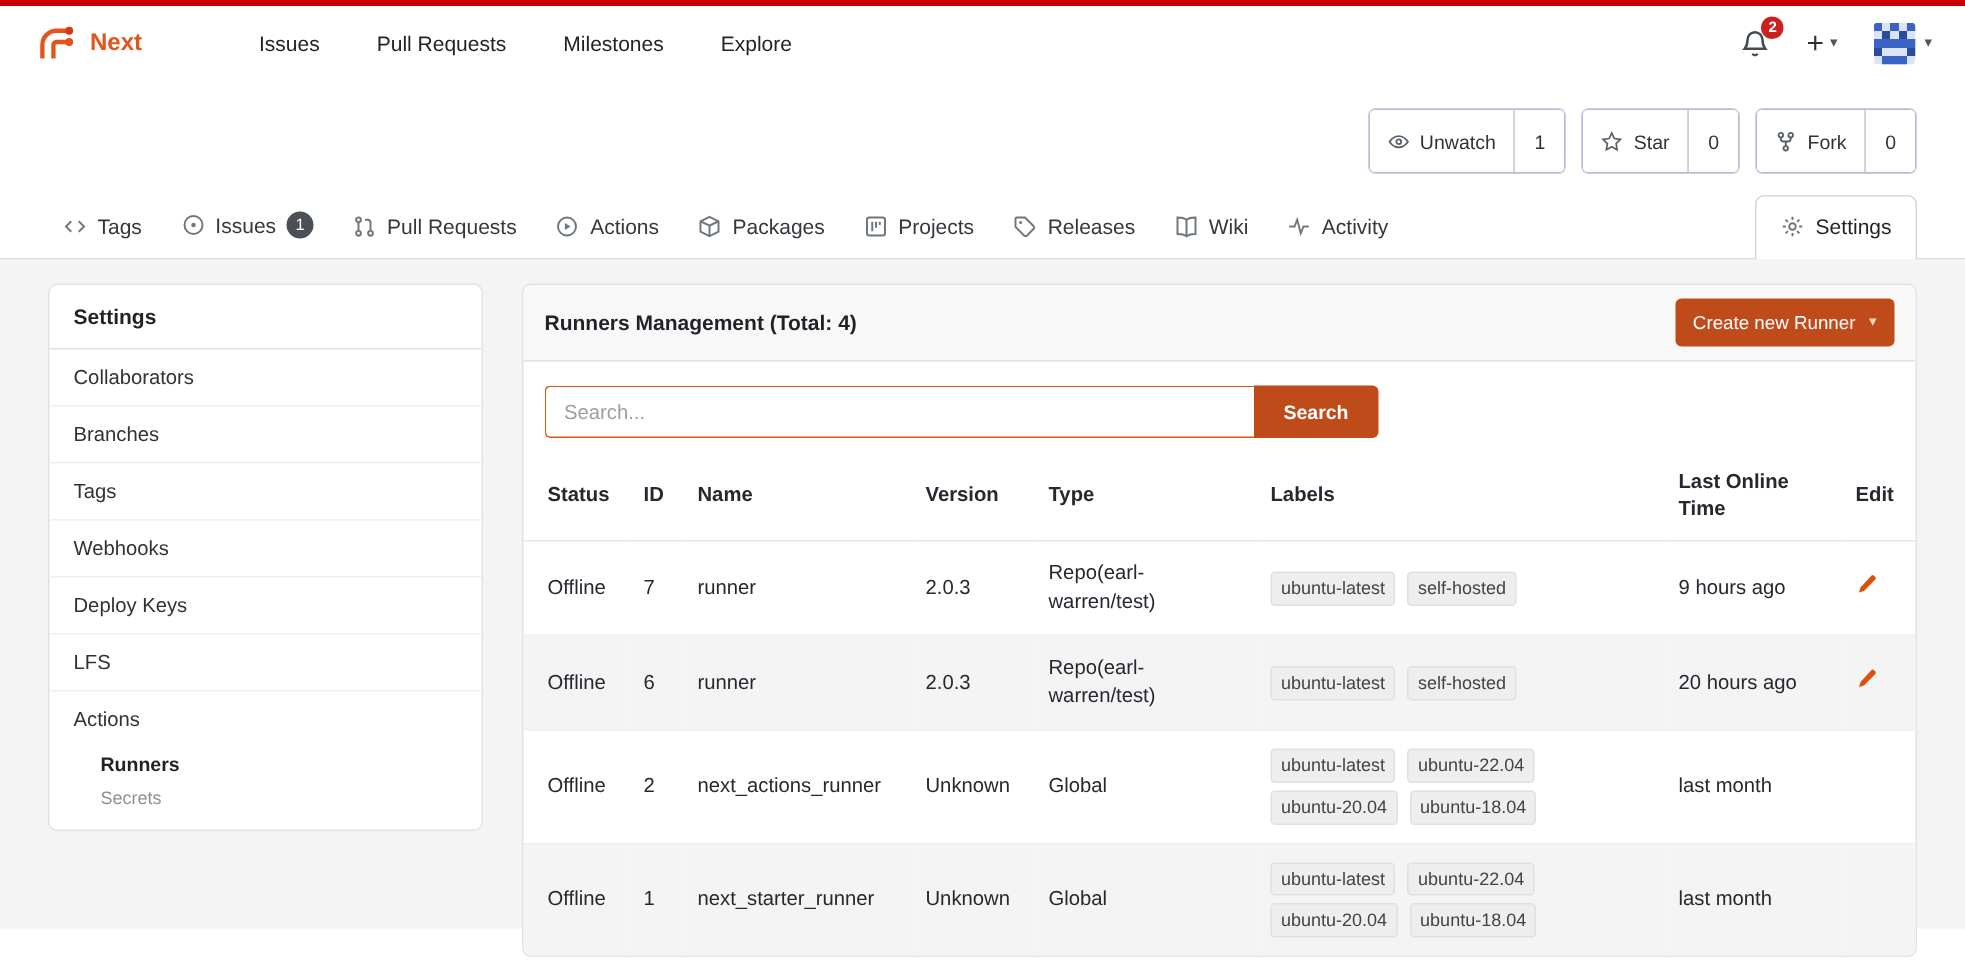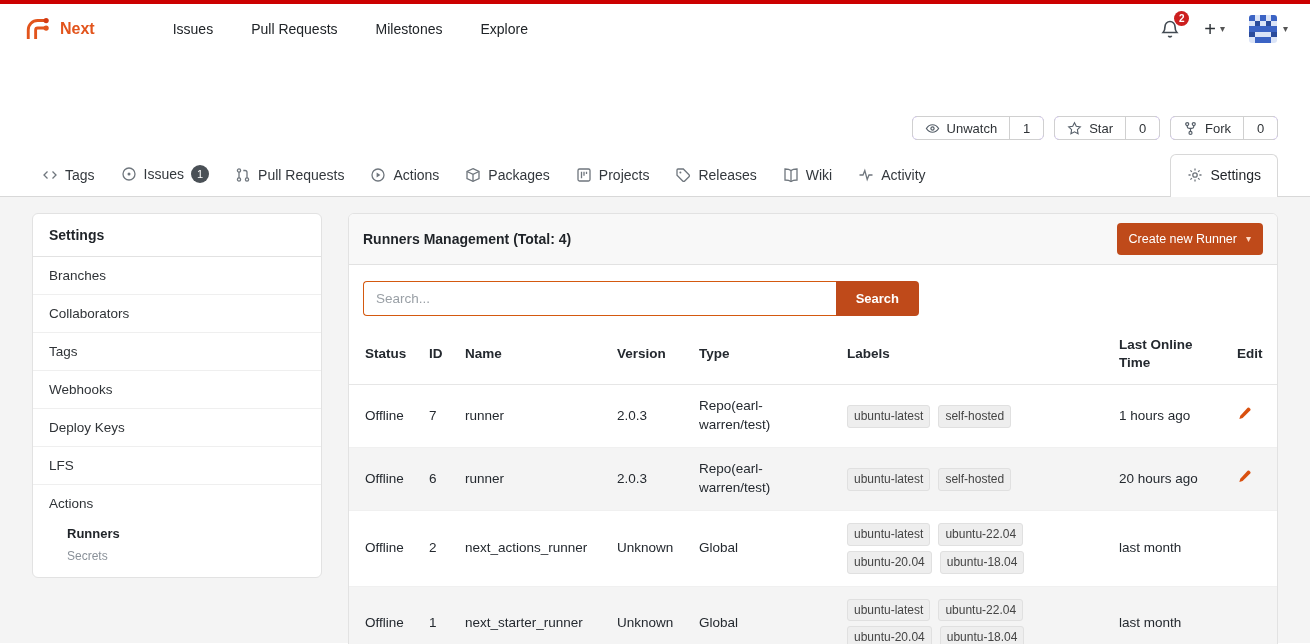--- a/index.html
+++ b/index.html
@@ -33,21 +33,21 @@
 
   
   .repo-header { display:flex; align-items:center; padding:18px 32px 10px; }
   .repo-title { display:flex; align-items:center; gap:10px; font-size:19px; line-height:30px; }
   .repo-icon { color:#3e444b; display:flex; }
   .owner-link { color:#8a4a12; }
   .slash { color:#6b7280; margin:0 1px; }
   .name-link { color:#d9500f; font-weight:700; }
   .rss-link { color:#d9500f; display:flex; margin-left:2px; }
   .repo-actions { margin-left:auto; display:flex; gap:10px; }
-  .btn-group { display:flex; border:1px solid #d0d0d0; border-radius:5px; overflow:hidden; background:#8b5cf6; height:24px;margin-top:44px; }
+  .btn-group { display:flex; border:1px solid #d0d0d0; border-radius:5px; overflow:hidden; background:#8b5cf6; height:44px; }
   .seg { display:flex; align-items:center; gap:7px; padding:0 12px; font-size:13px; color:#2f3337;
     background:#fff; border:none; font-family:inherit; }
   .seg .ic { color:#57606a; display:flex; }
   .seg.count { border-left:1px solid #d0d0d0; min-width:34px; justify-content:center; }
 
   
   .tabbar { display:flex; align-items:flex-end; padding:4px 32px 0; border-bottom:1px solid #d8d8d8; gap:6px; }
   .tab { display:flex; align-items:center; gap:7px; padding:11px 10px 13px; font-size:14px; color:#33383d; }
   .tab .tic { color:#6f767d; display:flex; }
   .tab-badge { background:#4a5056; color:#fff; border-radius:50%; width:18px; height:18px; font-size:11px;
@@ -290,22 +290,22 @@
         </svg>
       </span>
       <span>Settings</span>
     </a>
   </div>
 
   <div class="content">
 
     <aside class="sidebar">
       <div class="sidebar-header">Settings</div>
+      <a class="side-item">Collaborators</a>
       <a class="side-item">Branches</a>
-      <a class="side-item">Collaborators</a>
       <a class="side-item">Tags</a>
       <a class="side-item">Webhooks</a>
       <a class="side-item">Deploy Keys</a>
       <a class="side-item">LFS</a>
       <a class="side-item">Actions</a>
       <div class="sub-list">
         <a class="sub-item-runners">Runners</a>
         <a class="sub-item-secrets">Secrets</a>
       </div>
     </aside>
@@ -355,21 +355,21 @@
             <td>7</td>
             <td>runner</td>
             <td>2.0.3</td>
             <td>Repo(earl-warren/test)</td>
             <td>
                 <div class="chips">
               <span class="chip">ubuntu-latest</span>
               <span class="chip">self-hosted</span>
             </div>
               </td>
-            <td>1 hours ago</td>
+            <td>9 hours ago</td>
             <td><a class="edit-link">
               <svg width="15" height="15" viewBox="0 0 16 16">
                     <path d="M11.3 1.9a1.3 1.3 0 0 1 1.8 0l1 1a1.3 1.3 0 0 1 0 1.8L6 12.8l-3.5 1 1-3.5z" fill="currentColor"></path>
                   </svg>
             </a></td>
           </tr>
           <tr class="striped">
             <td>Offline</td>
             <td>6</td>
             <td>runner</td>

